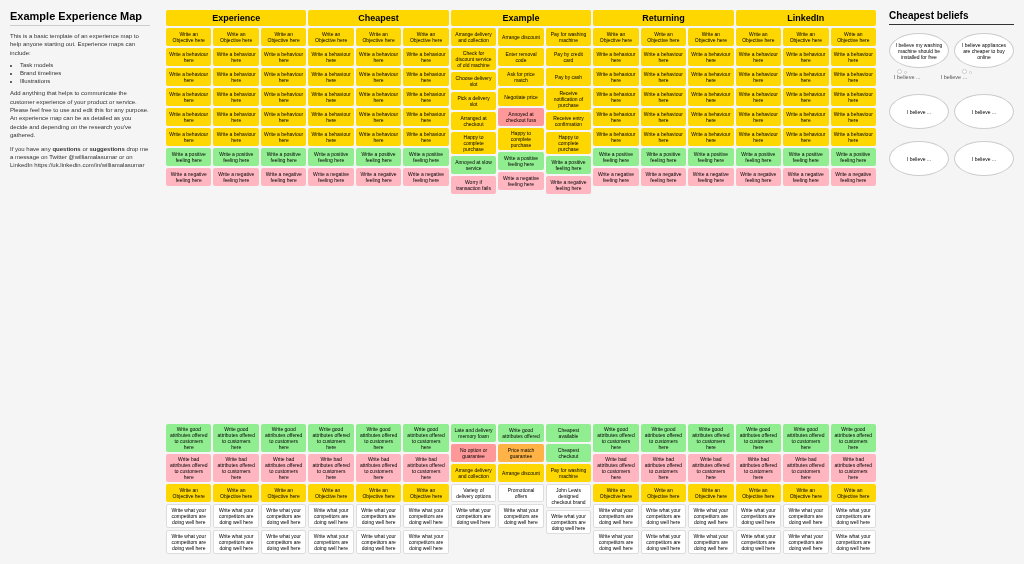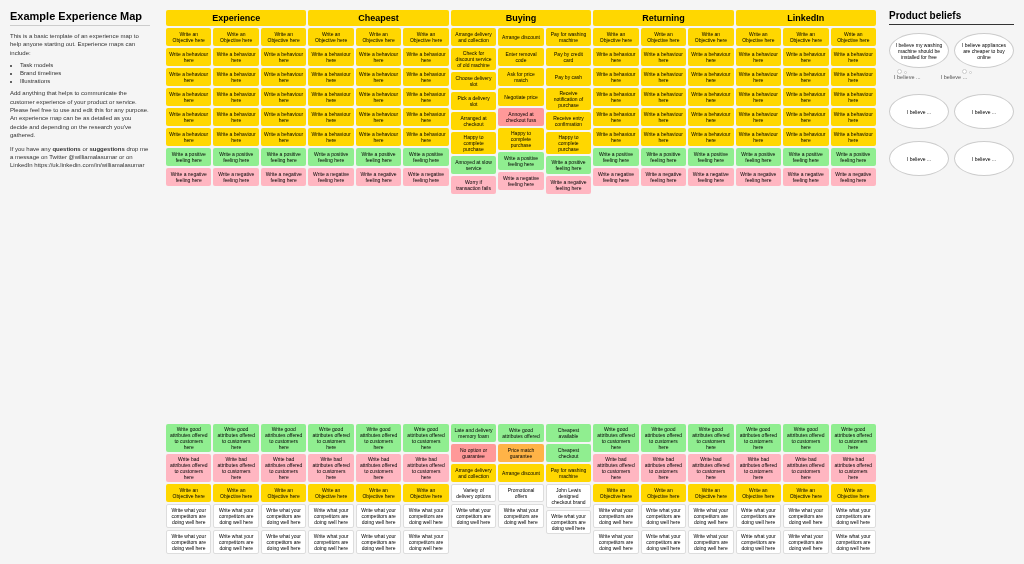--- a/index.html
+++ b/index.html
@@ -210,21 +210,21 @@
               <div class="card card-yellow">Write a behaviour here</div>
               <div class="card card-yellow">Write a behaviour here</div>
               <div class="card card-yellow">Write a behaviour here</div>
               <div class="card card-green">Write a positive feeling here</div>
               <div class="card card-pink">Write a negative feeling here</div>
             </div>
           </div>
         </div>
 
         <div class="phase-wrapper">
-          <div class="phase-header">Buying</div>
+          <div class="phase-header">Example</div>
           <div class="three-cols">
             <div class="col">
               <div class="card card-yellow">Arrange delivery and collection</div>
               <div class="card card-yellow">Check for discount service of old machine</div>
               <div class="card card-yellow">Choose delivery slot</div>
               <div class="card card-yellow">Pick a delivery slot</div>
               <div class="card card-yellow">Arranged at checkout</div>
               <div class="card card-yellow">Happy to complete purchase</div>
               <div class="card card-green">Annoyed at slow service</div>
               <div class="card card-pink">Worry if transaction fails</div>
@@ -458,21 +458,21 @@
           </div>
         </div>
 
       </div>
 
     </div>
 
   </div>
 
   <div class="product-beliefs">
-    <h2>Product beliefs</h2>
+    <h2>Cheapest beliefs</h2>
     <div style="display:flex; flex-direction:column; gap:6px;">
       <div style="display:flex; gap:5px;">
         <div style="position:relative; flex:1;">
           <div class="thought-bubble">
             <span>I believe my washing machine should be installed for free</span>
           </div>
           <div style="display:flex; gap:2px; position:absolute; bottom:-6px; left:8px;">
             <div style="width:5px;height:5px;border-radius:50%;background:white;border:1px solid #ccc;"></div>
             <div style="width:3px;height:3px;border-radius:50%;background:white;border:1px solid #ccc;margin-top:2px;"></div>
           </div>

